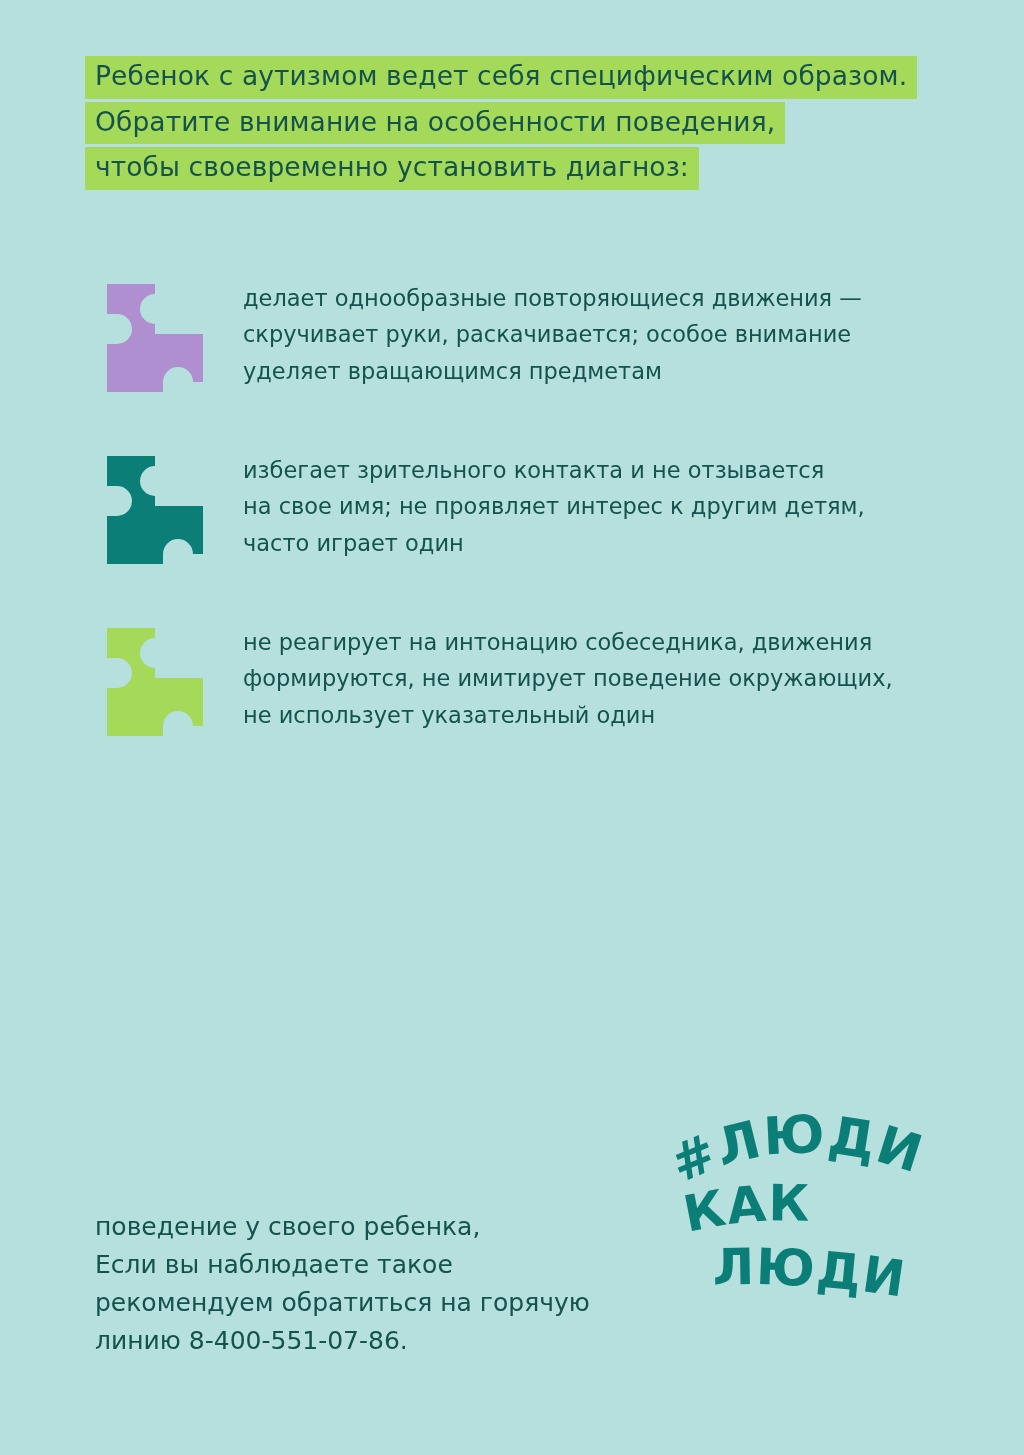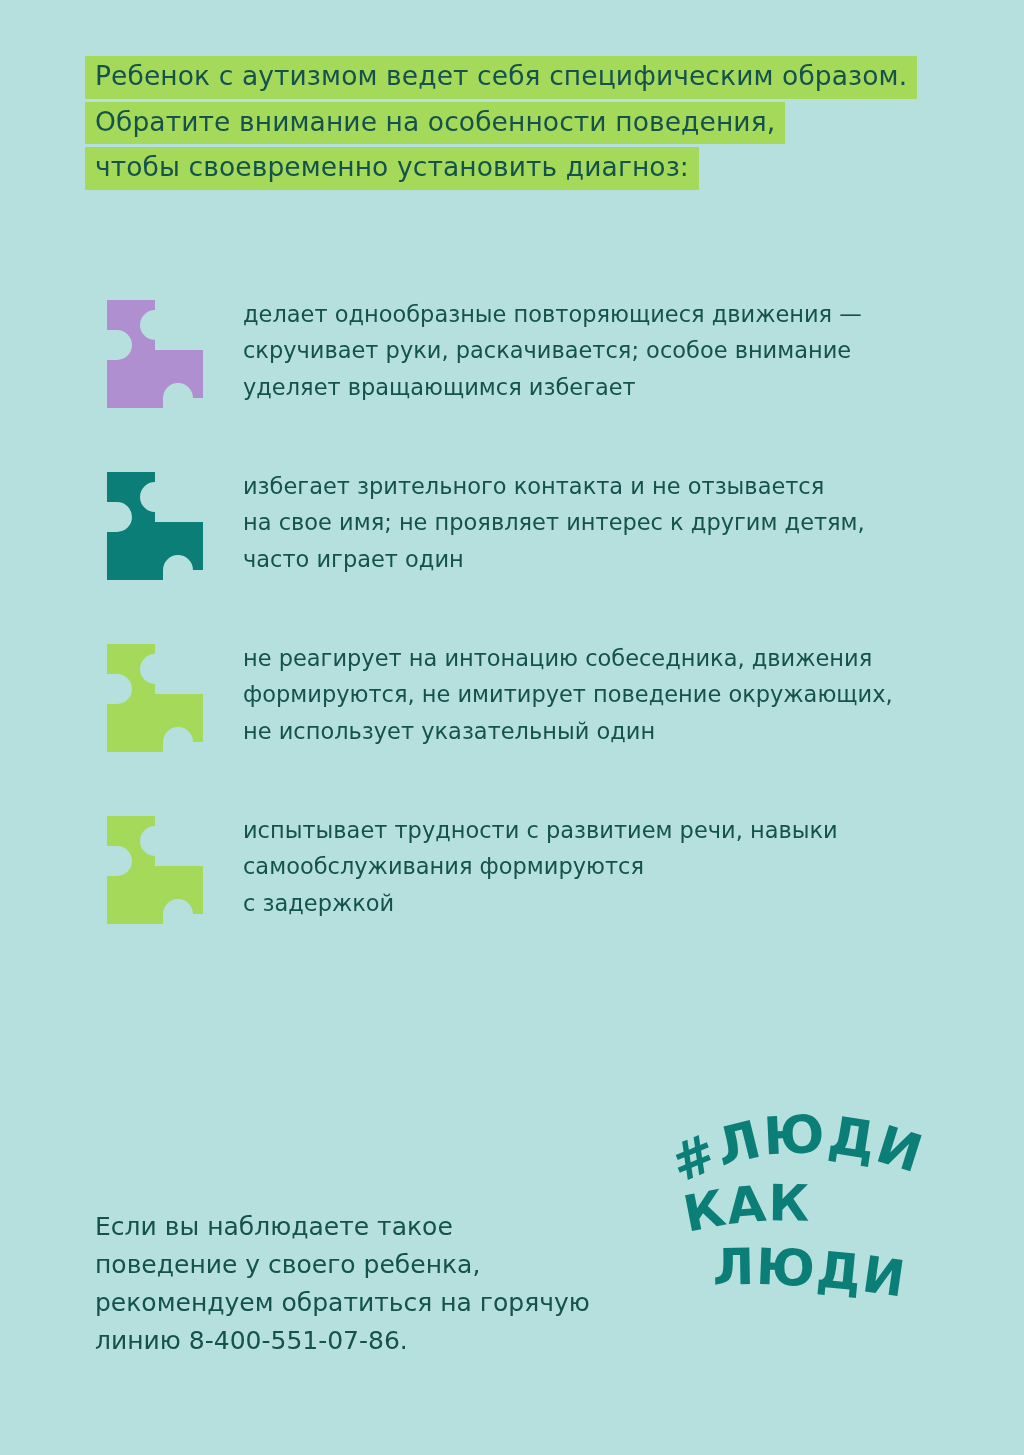--- a/index.html
+++ b/index.html
@@ -38,21 +38,21 @@
     margin-bottom: 3px;
     white-space: nowrap;
     font-weight: 400;
     letter-spacing: 0.1px;
   }
 
   
   .items {
     position: absolute;
     left: 85px;
-    top: 288px;
+    top: 272px;
     width: 860px;
   }
   .item {
     display: flex;
     align-items: flex-start;
     margin-bottom: 36px;
   }
   .puzzle {
     flex: 0 0 140px;
     width: 140px;
@@ -122,21 +122,21 @@
 
     <div class="item">
       <div class="puzzle">
         <svg viewBox="0 0 140 132" xmlns="http://www.w3.org/2000/svg">
           <path fill="#b08fd0" d="M22,8 L70,8 L70,18 a15,15 0 1 0 0,30 L70,58 L118,58 L118,106 L108,106 a15,15 0 1 0 -30,0 L78,116 L22,116 L22,68 L32,68 a15,15 0 1 0 0,-30 L22,38 Z"></path>
         </svg>
       </div>
       <div class="item-text">
         <span>делает однообразные повторяющиеся движения —</span>
         <span>скручивает руки, раскачивается; особое внимание</span>
-        <span>уделяет вращающимся избегает</span>
+        <span>уделяет вращающимся предметам</span>
       </div>
     </div>
 
     <div class="item">
       <div class="puzzle">
         <svg viewBox="0 0 140 132" xmlns="http://www.w3.org/2000/svg">
           <path fill="#0b7e77" d="M22,8 L70,8 L70,18 a15,15 0 1 0 0,30 L70,58 L118,58 L118,106 L108,106 a15,15 0 1 0 -30,0 L78,116 L22,116 L22,68 L32,68 a15,15 0 1 0 0,-30 L22,38 Z"></path>
         </svg>
       </div>
       <div class="item-text">
@@ -153,38 +153,26 @@
         </svg>
       </div>
       <div class="item-text">
         <span>не реагирует на интонацию собеседника, движения</span>
         <span>формируются, не имитирует поведение окружающих,</span>
         <span>не использует указательный один</span>
       </div>
     </div>
 
 
-    <div class="item">
-      <div class="puzzle">
-        <svg viewBox="0 0 140 132" xmlns="http://www.w3.org/2000/svg">
-          <path fill="#a5d95a" d="M22,8 L70,8 L70,18 a15,15 0 1 0 0,30 L70,58 L118,58 L118,106 L108,106 a15,15 0 1 0 -30,0 L78,116 L22,116 L22,68 L32,68 a15,15 0 1 0 0,-30 L22,38 Z"></path>
-        </svg>
-      </div>
-      <div class="item-text">
-        <span>испытывает трудности с развитием речи, навыки</span>
-        <span>самообслуживания формируются</span>
-        <span>с задержкой</span>
-      </div>
-    </div>
 
   </div>
 
   <div class="footer">
+    <span>поведение у своего ребенка,</span>
     <span>Если вы наблюдаете такое</span>
-    <span>поведение у своего ребенка,</span>
     <span>рекомендуем обратиться на горячую</span>
     <span>линию 8-400-551-07-86.</span>
   </div>
 
   <div class="logo">
     <svg viewBox="0 0 300 265" xmlns="http://www.w3.org/2000/svg">
       <defs>
         <path id="arc1" d="M 28,78 Q 145,18 268,66"></path>
         <path id="arc2" d="M 26,128 Q 140,96 256,130"></path>
         <path id="arc3" d="M 46,178 Q 140,172 236,186"></path>

